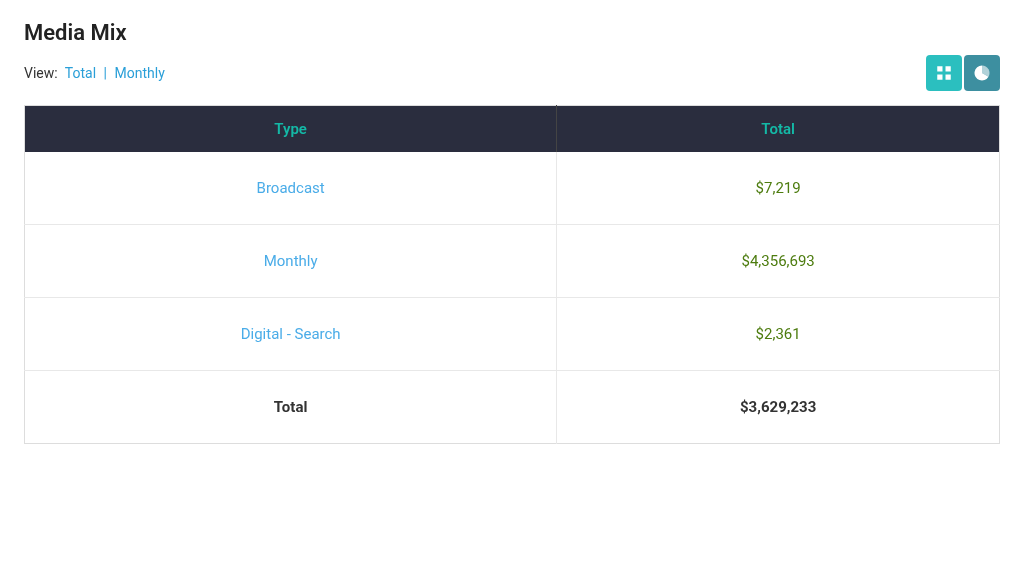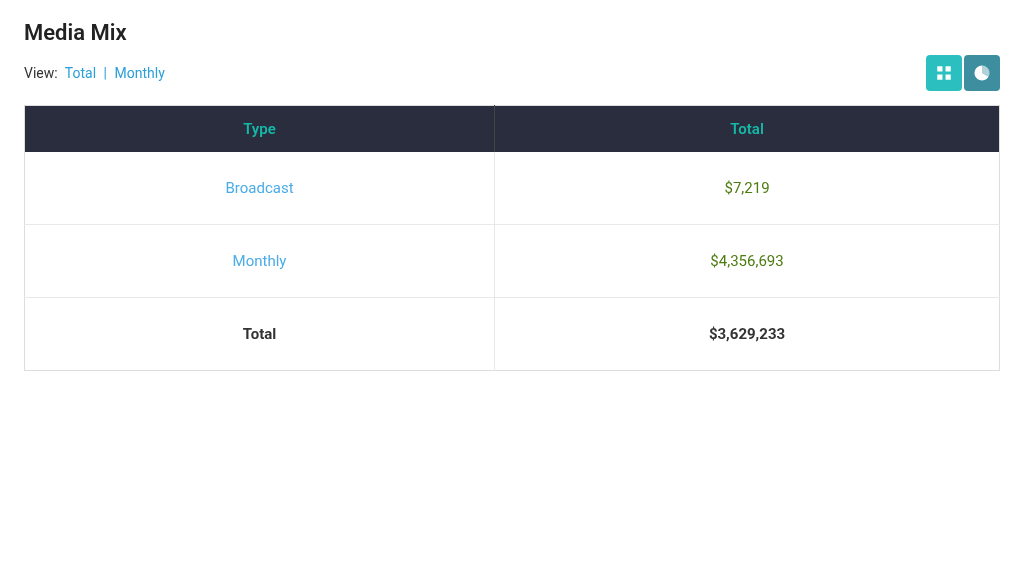--- a/index.html
+++ b/index.html
@@ -170,18 +170,22 @@
   </thead>
   <tbody id="table-body">
   <tr>
         <td class="type-link">Broadcast</td>
         <td class="total-value">$7,219</td>
       </tr>
       <tr>
         <td class="type-link">Monthly</td>
         <td class="total-value">$4,356,693</td>
       </tr>
+      <tr>
+        <td class="type-link">Digital - Search</td>
+        <td class="total-value">$2,361</td>
+      </tr>
       <tr class="total-row">
         <td>Total</td>
         <td class="total-value">$3,629,233</td>
       </tr>
     </tbody>
 </table>
 
 </body></html>

